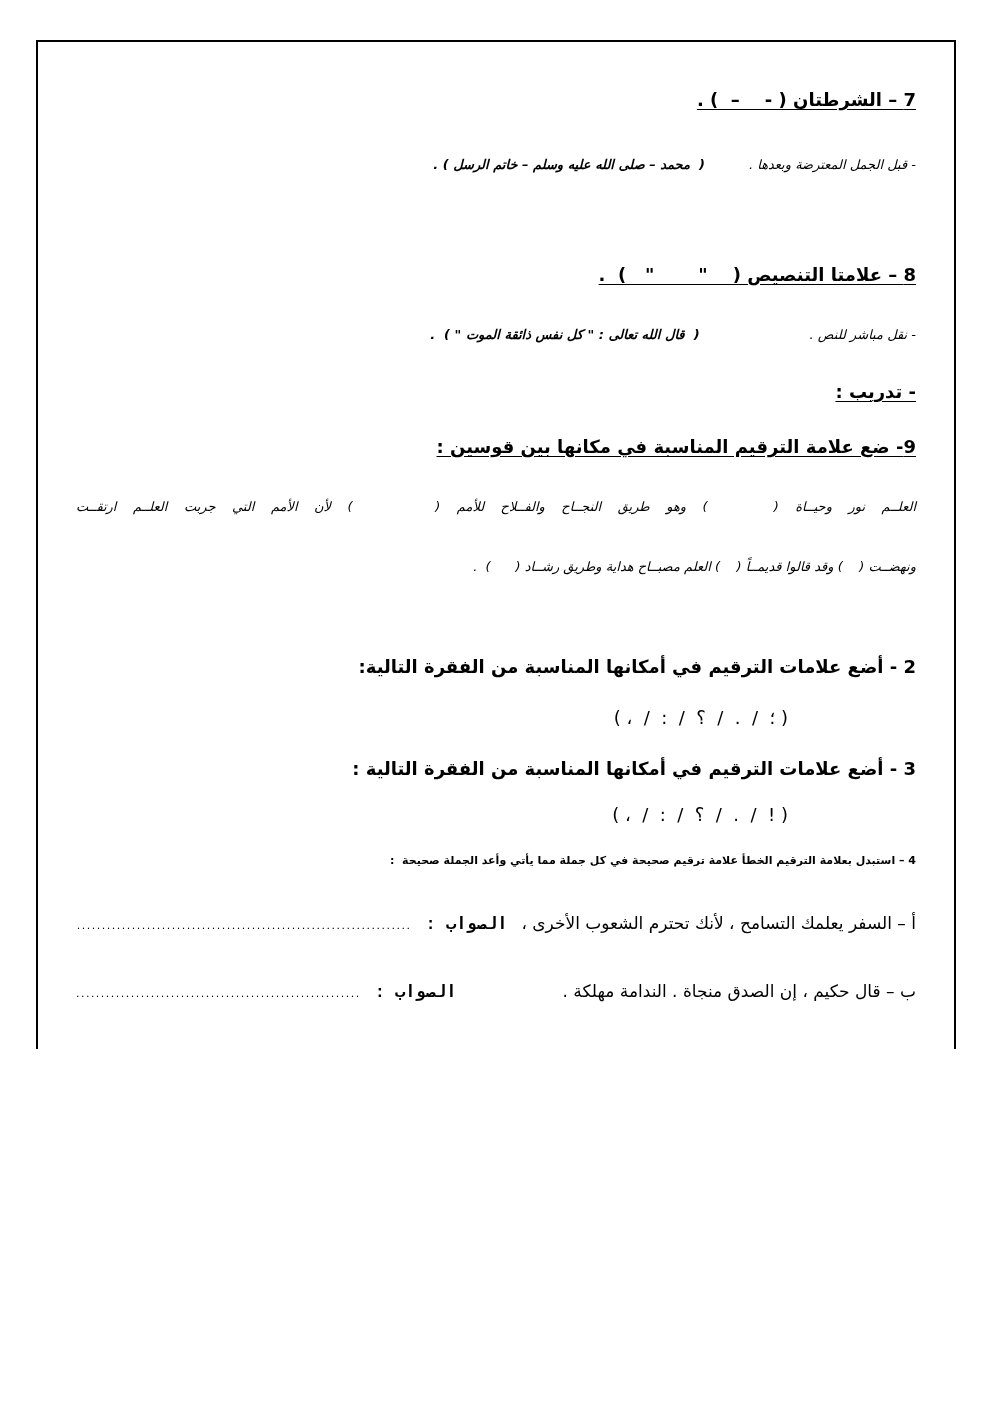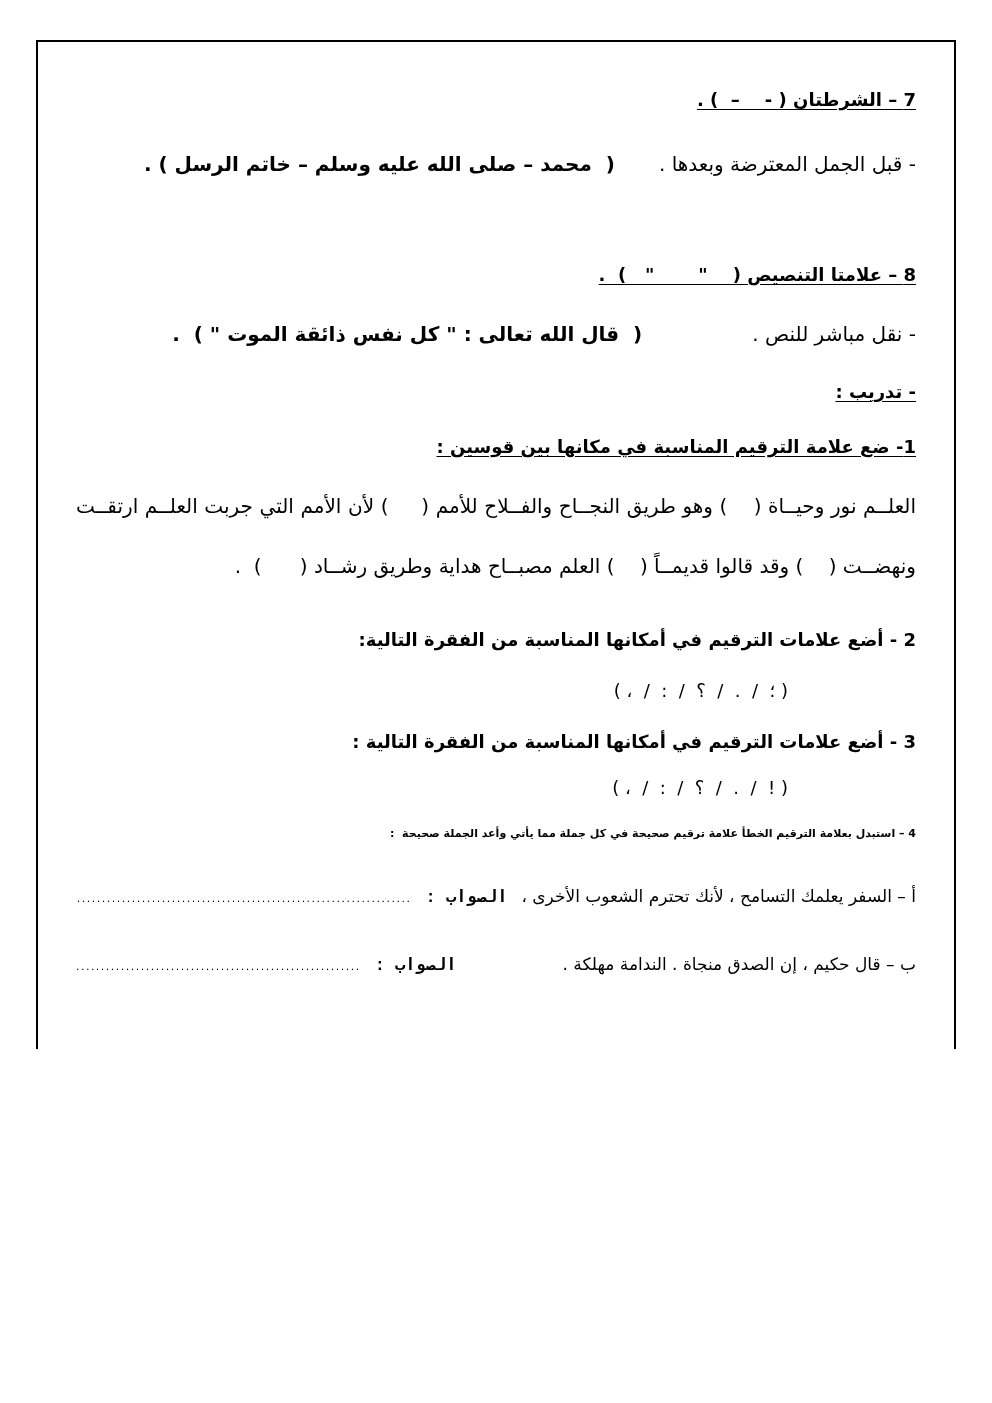--- a/index.html
+++ b/index.html
@@ -12,21 +12,21 @@
   .page { position:relative; width:992px; height:1049px; overflow:hidden; background:#fff; }
   .frame {
     position:absolute; left:36px; top:40px; width:920px; height:1322px;
     border:2px solid #000; background:transparent;
   }
   .content { position:absolute; top:86px; right:76px; width:840px; }
 
   .h  { font-weight:bold; font-size:18px; line-height:27px; }
   .h-sm { font-size:11px; }
   .u  { text-decoration:underline; text-underline-offset:3px; }
-  .t  { font-size:20px; line-height:27px; }
+  .t  { font-size:13px; line-height:27px;font-style:italic; }
   .b  { font-weight:bold; }
 
   .flexline { display:flex; align-items:baseline; column-gap:44px; }
   .gap-lg { column-gap:110px; }
 
   .justify { text-align:justify; text-align-last:justify; }
 
   .marks {
     direction:ltr; unicode-bidi:bidi-override; white-space:pre;
     text-align:right; padding-left:0; padding-right:128px;
@@ -39,21 +39,21 @@
   .ans .dots {
     flex:1 1 0; overflow:hidden; white-space:nowrap;
     font-size:11px; letter-spacing:1.5px; direction:rtl;
   }
   .ans-b .ans-label { margin-right:92px; }
 
   .mb19{margin-bottom:19px} .mb24{margin-bottom:24px} .mb26{margin-bottom:26px}
   .mb27{margin-bottom:27px} .mb28{margin-bottom:28px} .mb30{margin-bottom:30px}
   .mb33{margin-bottom:33px} .mb36{margin-bottom:36px} .mb38{margin-bottom:38px}
   .mb39{margin-bottom:39px} .mb57{margin-bottom:57px} .mb62{margin-bottom:62px}
-  .mb73{margin-bottom:46px} .mb83{margin-bottom:83px}
+  .mb73{margin-bottom:73px} .mb83{margin-bottom:83px}
 </style>
 </head>
 <body>
 
 <div class="page">
   <div class="frame"></div>
 
   <div class="content">
 
     <div class="h u mb38">7 – الشرطتان ( -&nbsp;&nbsp;&nbsp;&nbsp;–&nbsp;&nbsp;) .</div>
@@ -63,21 +63,21 @@
     </div>
 
     <div class="h u mb33">8 – علامتا التنصيص (&nbsp;&nbsp;&nbsp;&nbsp;"&nbsp;&nbsp;&nbsp;&nbsp;&nbsp;&nbsp;&nbsp;"&nbsp;&nbsp;&nbsp;)&nbsp;&nbsp;.</div>
     <div class="flexline gap-lg mb30">
       <span class="t">- نقل مباشر للنص .</span>
       <span class="t b">(&nbsp;&nbsp;قال الله تعالى : " كل نفس ذائقة الموت " )&nbsp;&nbsp;.</span>
     </div>
 
     <div class="h u mb28">- تدريب :</div>
 
-    <div class="h u mb33">1- ضع علامة الترقيم المناسبة في مكانها بين قوسين :</div>
+    <div class="h u mb33">9- ضع علامة الترقيم المناسبة في مكانها بين قوسين :</div>
     <div class="t justify mb33">العلــم نور وحيــاة (&nbsp;&nbsp;&nbsp;&nbsp;) وهو طريق النجــاح والفــلاح للأمم (&nbsp;&nbsp;&nbsp;&nbsp;&nbsp;) لأن الأمم التي جربت العلــم ارتقــت</div>
     <div class="t mb73">ونهضــت (&nbsp;&nbsp;&nbsp;&nbsp;) وقد قالوا قديمــاً (&nbsp;&nbsp;&nbsp;&nbsp;) العلم مصبــاح هداية وطريق رشــاد (&nbsp;&nbsp;&nbsp;&nbsp;&nbsp;&nbsp;)&nbsp;&nbsp;.</div>
 
     <div class="h mb24">2 - أضع علامات الترقيم في أمكانها المناسبة من الفقرة التالية:</div>
     <div class="marks mb24">( ،  /  :  /  ؟  /  .  /  ؛ )</div>
 
     <div class="h mb19">3 - أضع علامات الترقيم في أمكانها المناسبة من الفقرة التالية :</div>
     <div class="marks mb19">( ،  /  :  /  ؟  /  .  /  ! )</div>
 
     <div class="h h-sm mb36">4 – استبدل بعلامة الترقيم الخطأ علامة ترقيم صحيحة في كل جملة مما يأتي وأعد الجملة صحيحة&nbsp;&nbsp;:</div>

